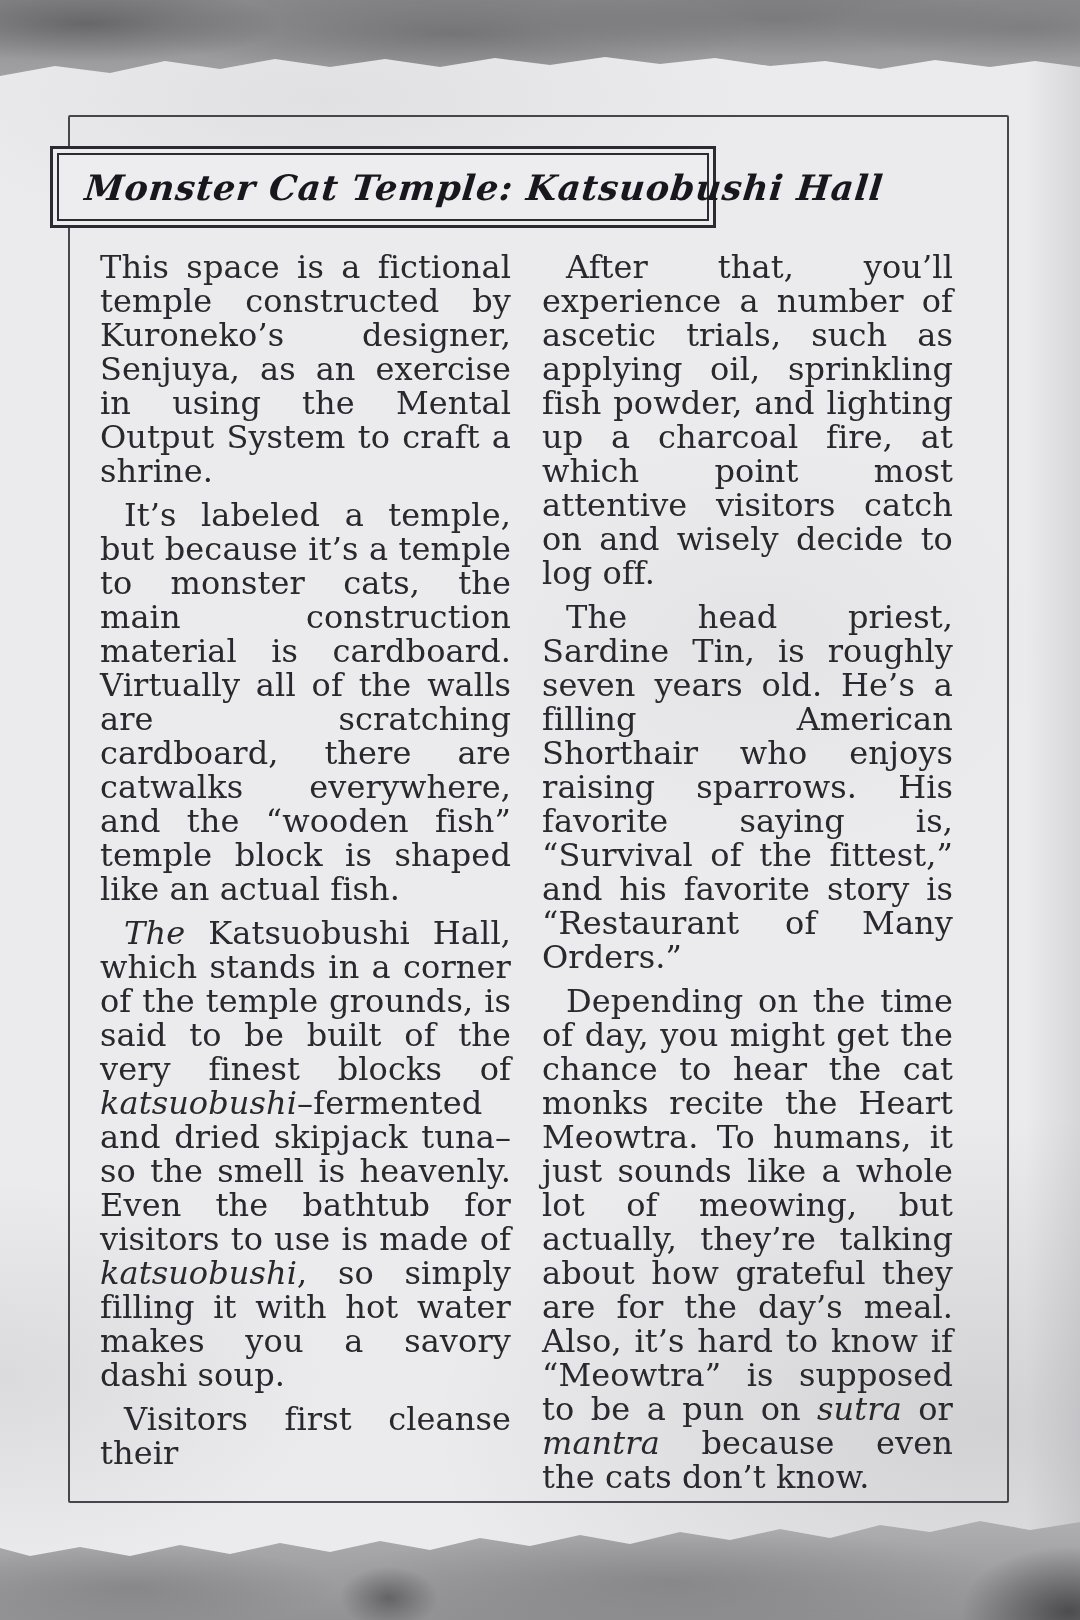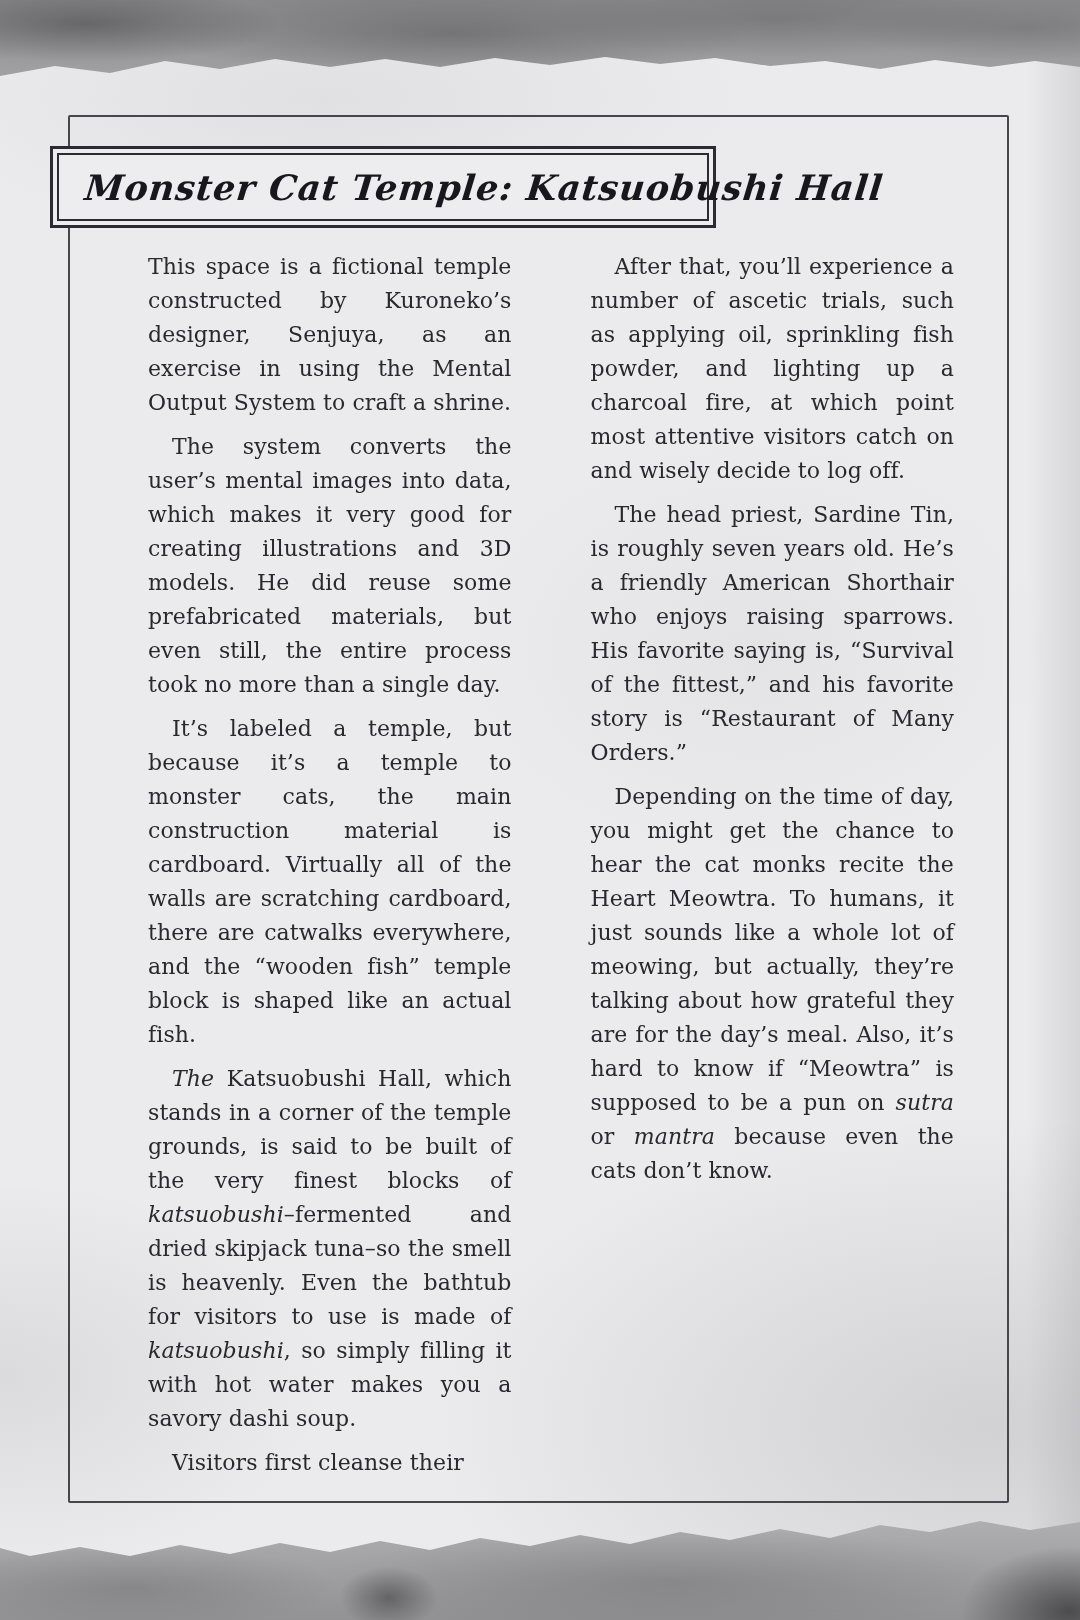--- a/index.html
+++ b/index.html
@@ -86,49 +86,47 @@
     white-space: nowrap;
   }
   
   .columns {
     position: absolute; left: 100px; top: 250px; width: 854px;
     display: flex; gap: 31px;
     color: #28282e;
   }
   .col {
     width: 411px;
-    font-size: 22px;
+    font-size: 32px;
     line-height: 34px;
     text-align: justify;
     letter-spacing: 0.1px;
-    margin-left: 48px;
   }
   .col p { margin: 0 0 10px 0; }
   .col p.indent { text-indent: 24px; }
   .col i { }
 </style>
 </head>
 <body>
 
 <div class="screen">
   <div class="band-top"></div>
   <div class="band-bottom"></div>
   <div class="paper">
     <div class="frame"></div>
     <div class="columns">
       <div class="col">
           <p class=""><span>This space is a fictional temple constructed by Kuroneko’s designer, Senjuya, as an exercise in using the Mental Output System to craft a shrine.</span></p>
-          <p class="indent"><span>The system converts the user’s mental images into data, which makes it very good for creating illustrations and 3D models. He did reuse some prefabricated materials, but even still, the entire process took no more than a single day.</span></p>
           <p class="indent"><span>It’s labeled a temple, but because it’s a temple to monster cats, the main construction material is cardboard. Virtually all of the walls are scratching cardboard, there are catwalks everywhere, and the “wooden fish” temple block is shaped like an actual fish.</span></p>
           <p class="indent"><i>The</i><span> Katsuobushi Hall, which stands in a corner of the temple grounds, is said to be built of the very finest blocks of </span><i>katsuobushi</i><span>–fermented and dried skipjack tuna–so the smell is heavenly. Even the bathtub for visitors to use is made of </span><i>katsuobushi</i><span>, so simply filling it with hot water makes you a savory dashi soup.</span></p>
           <p class="indent"><span>Visitors first cleanse their</span></p>
         </div>
       <div class="col">
           <p class="indent"><span>After that, you’ll experience a number of ascetic trials, such as applying oil, sprinkling fish powder, and lighting up a charcoal fire, at which point most attentive visitors catch on and wisely decide to log off.</span></p>
-          <p class="indent"><span>The head priest, Sardine Tin, is roughly seven years old. He’s a friendly American Shorthair who enjoys raising sparrows. His favorite saying is, “Survival of the fittest,” and his favorite story is “Restaurant of Many Orders.”</span></p>
+          <p class="indent"><span>The head priest, Sardine Tin, is roughly seven years old. He’s a filling American Shorthair who enjoys raising sparrows. His favorite saying is, “Survival of the fittest,” and his favorite story is “Restaurant of Many Orders.”</span></p>
           <p class="indent"><span>Depending on the time of day, you might get the chance to hear the cat monks recite the Heart Meowtra. To humans, it just sounds like a whole lot of meowing, but actually, they’re talking about how grateful they are for the day’s meal. Also, it’s hard to know if “Meowtra” is supposed to be a pun on </span><i>sutra</i><span> or </span><i>mantra</i><span> because even the cats don’t know.</span></p>
         </div>
     </div>
   </div>
   <div class="title-box">
     <div class="title-inner">
       <span class="title-text">Monster Cat Temple: Katsuobushi Hall</span>
     </div>
   </div>
 </div>

